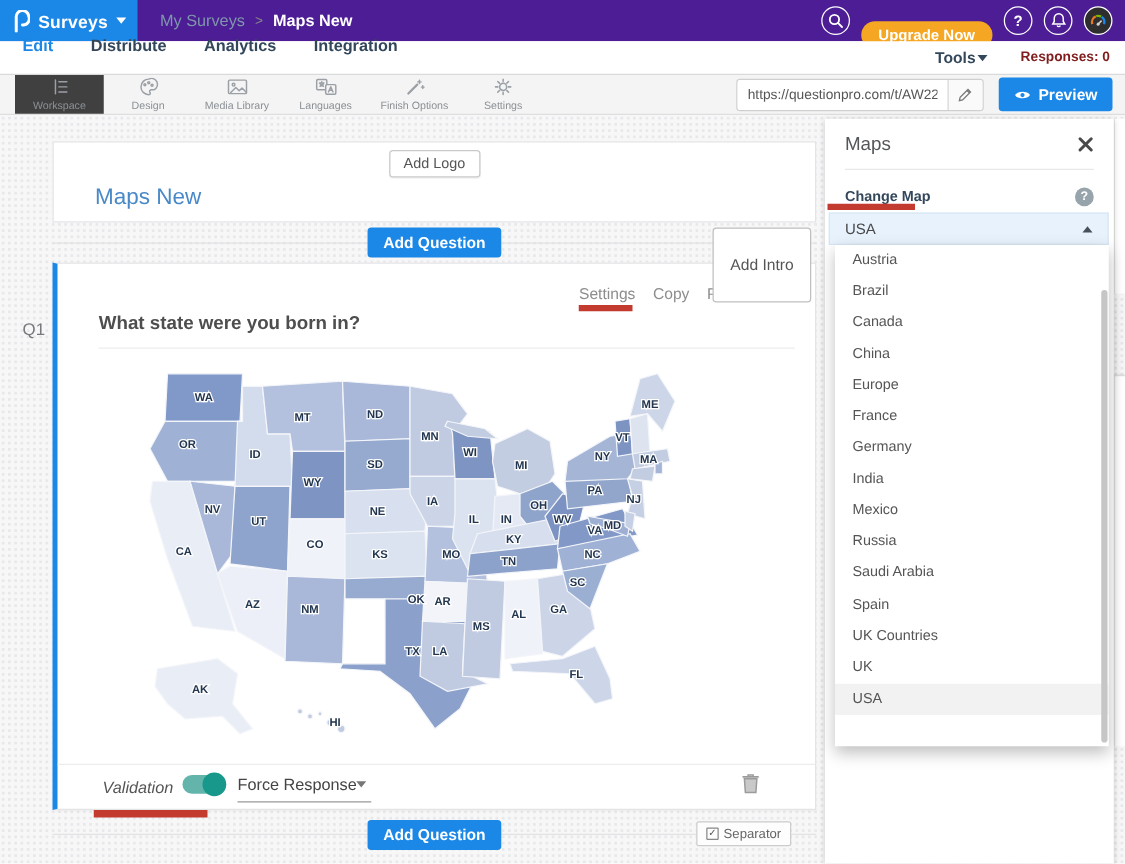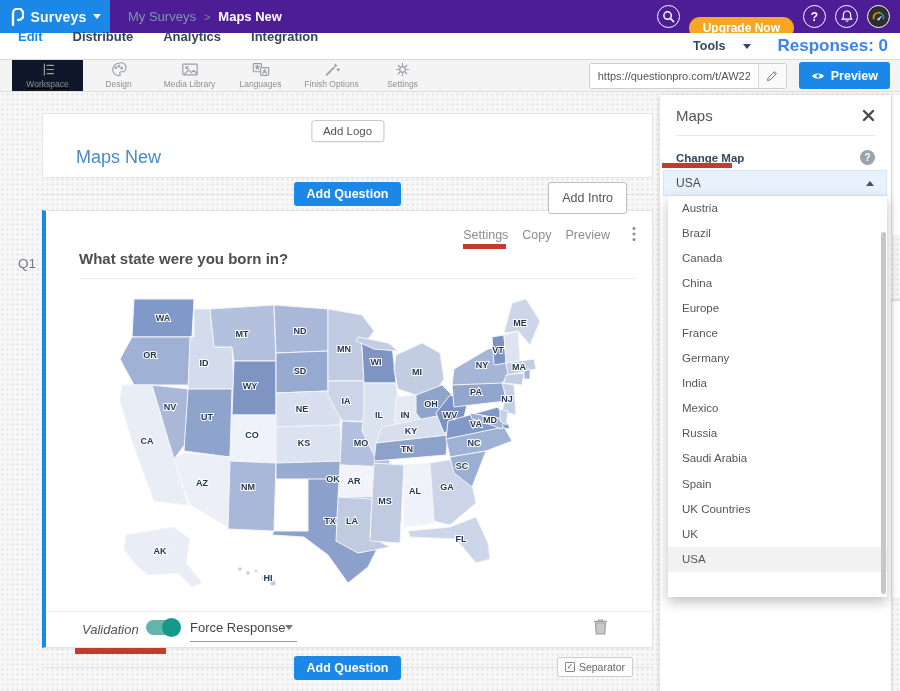--- a/index.html
+++ b/index.html
@@ -20,28 +20,28 @@
   .circ-btn { width:23px; height:23px; border-radius:50%; border:1.5px solid #fff; display:flex; align-items:center; justify-content:center; color:#fff; font-size:12px; font-weight:700; cursor:pointer; background:transparent; }
   .upgrade-btn { height:22px; padding:0 14px; background:#F5A623; border:none; border-radius:12px; color:#fff; font-size:12px; font-weight:700; cursor:pointer; font-family:inherit;margin-top:23px; }
   .avatar-btn { background:#2e2e2e; }
 
   
   .subnav { position:absolute; left:0; top:33px; width:900px; height:27px; background:#fff; border-bottom:1px solid #d9dadc; display:flex; align-items:center; padding:0 12px 0 18px; }
   .nav-tabs { display:flex; gap:30px; }
   .nav-tab { font-size:13px; font-weight:700; color:#33475b; cursor:pointer; padding-bottom:19px; }
   .nav-tab.active { color:#1B87E6; border-bottom:1px solid #1B87E6; }
   .subnav-right { margin-left:auto; display:flex; align-items:center; gap:26px; }
-  .tools-menu { display:flex; align-items:center; gap:18px; font-size:12.5px; font-weight:700; color:#33475b; cursor:pointer; }
+  .tools-menu { display:flex; align-items:center; gap:2px; font-size:12.5px; font-weight:700; color:#33475b; cursor:pointer; }
   .caret-down-d { width:0; height:0; border-left:4px solid transparent; border-right:4px solid transparent; border-top:5px solid #33475b; }
-  .responses { font-size:17px; font-weight:700; color:#3b82f6; }
+  .responses { font-size:11px; font-weight:700; color:#7f1d1d; }
 
   
   .toolbar { position:absolute; left:0; top:60px; width:900px; height:32px; background:#f4f4f4; border-bottom:1px solid #dedede; display:flex; align-items:stretch; padding-left:12px; }
   .tool { width:71px; display:flex; flex-direction:column; align-items:center; justify-content:center; gap:2px; cursor:pointer; }
-  .tool.active { background:#0f172a;text-decoration:underline; }
+  .tool.active { background:#404040; }
   .tool-icon { height:15px; display:flex; align-items:center; }
   .tool-icon svg { stroke:#9aa0a6; fill:none; stroke-width:1.3; stroke-linecap:round; stroke-linejoin:round; }
   .tool-label { font-size:8.5px; color:#8b9095; }
   .toolbar-right { margin-left:auto; display:flex; align-items:center; gap:12px; padding-right:10px; }
   .url-group { display:flex; align-items:center; height:26px; background:#fff; border:1px solid #cfcfcf; border-radius:3px; overflow:hidden; }
   .url-input { width:168px; height:24px; border:none; outline:none; padding:0 8px; font-size:11px; color:#555; font-family:inherit; background:#fff; }
   .url-edit { width:28px; height:26px; border-left:1px solid #d8d8d8; display:flex; align-items:center; justify-content:center; cursor:pointer; background:#fafafa; }
   .preview-btn { height:27px; padding:0 12px; background:#1B87E6; color:#fff; border:none; border-radius:3px; font-size:12.5px; font-weight:700; display:flex; align-items:center; gap:6px; cursor:pointer; font-family:inherit; }
 
   
@@ -49,21 +49,21 @@
   .card { position:absolute; background:#fff; border:1px solid #e3e4e6; }
   .q-index { position:absolute; left:18px; top:164px; font-size:13.5px; color:#77797c; }
 
   .title-card { left:42px; top:21px; width:611px; height:65px; }
   .add-logo-btn { position:absolute; left:50%; transform:translateX(-50%); top:6px; background:#fff; border:1px solid #c9c9c9; border-radius:3px; padding:4px 11px; font-size:11.5px; color:#555; cursor:pointer; font-family:inherit; box-shadow:0 1px 1px rgba(0,0,0,.05); }
   .survey-title { position:absolute; left:33px; top:33px; font-size:18px; color:#4a89c8; font-weight:400; }
 
   .strip { position:absolute; left:42px; width:611px; }
   .strip-line { position:absolute; left:0; right:0; border-top:1px solid #e1e2e4; }
   .add-q-btn { position:absolute; left:50%; transform:translateX(-50%); background:#1B87E6; color:#fff; border:none; border-radius:3px; padding:5px 13px; font-size:12.5px; font-weight:700; cursor:pointer; font-family:inherit; z-index:2; }
-  .add-intro-btn { position:absolute; right:26px; top:4px; background:#fff; border:1px solid #bfbfbf; border-radius:3px; padding:8px 13px; font-size:12.5px; color:#555; cursor:pointer; font-family:inherit; z-index:2; }
+  .add-intro-btn { position:absolute; right:4px; top:4px; background:#fff; border:1px solid #bfbfbf; border-radius:3px; padding:22px 13px; font-size:12.5px; color:#555; cursor:pointer; font-family:inherit; z-index:2; }
   .separator-btn { position:absolute; right:20px; top:9px; background:#fdfdfd; border:1px solid #ccc; border-radius:2px; padding:3px 7px; font-size:10.5px; color:#666; display:flex; align-items:center; gap:4px; cursor:pointer; font-family:inherit; z-index:2; }
   .sep-check { width:10px; height:10px; border:1px solid #888; border-radius:1px; display:flex; align-items:center; justify-content:center; font-size:8px; color:#555; line-height:1; }
 
   .question-card { left:42px; top:118px; width:611px; height:438px; border-left:4px solid #1B87E6; box-shadow:0 1px 2px rgba(0,0,0,.05); }
   .q-actions { position:absolute; top:17px; right:42px; display:flex; gap:14px; font-size:12.5px; color:#8d8d8d; }
   .q-actions span { cursor:pointer; }
   .dots-menu { position:absolute; top:15px; right:16px; cursor:pointer; }
   .question-text { position:absolute; left:33px; top:39px; font-size:15px; font-weight:700; color:#4e4e4e; }
   .q-divider { position:absolute; left:33px; right:16px; top:67px; border-top:1px solid #ededee; }
   .map-wrap { position:absolute; left:44px; top:80px; }

